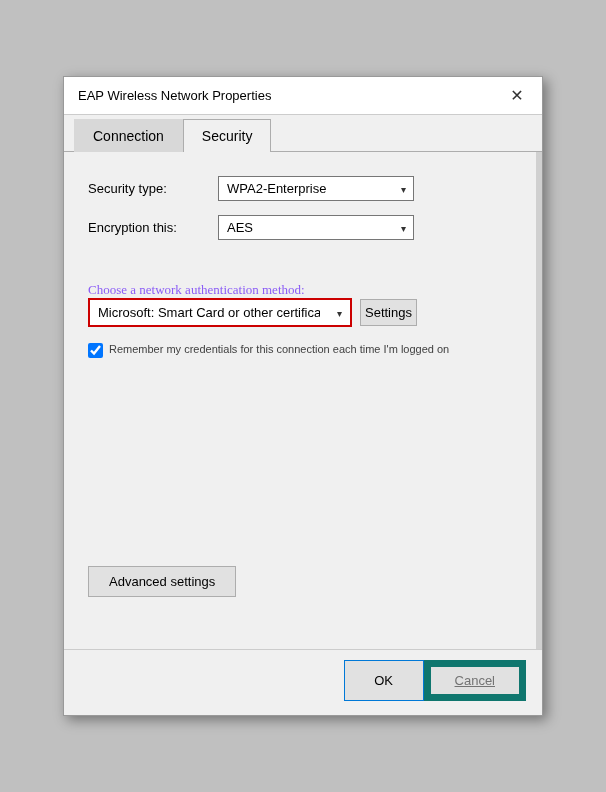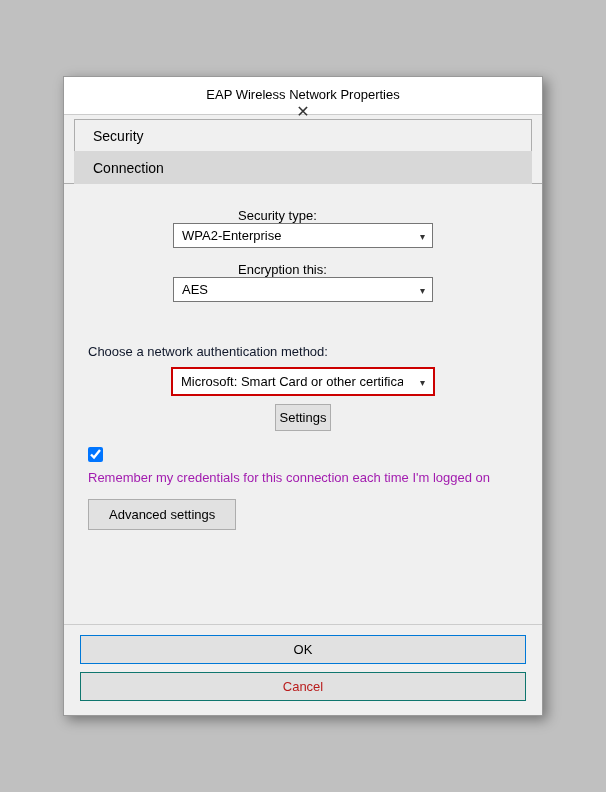--- a/index.html
+++ b/index.html
@@ -1,21 +1,20 @@
 <!DOCTYPE html>
 <html><head>
   <meta charset="utf-8">
   <style>
     * {
       box-sizing: border-box;
       margin: 0;
       padding: 0;
       font-family: 'Segoe UI', Tahoma, Geneva, Verdana, sans-serif;
       font-size: 14px;
-      flex-direction: column;
     }
 
     body {
       background: #c0c0c0;
       display: flex;
       align-items: center;
       justify-content: center;
       width: 606px;
       height: 792px;
       overflow: hidden;
@@ -116,43 +115,43 @@
       display: inline-block;
     }
 
     .select-control {
       appearance: none;
       -webkit-appearance: none;
       background: #fff;
       border: 1px solid #767676;
       padding: 4px 30px 4px 8px;
       font-size: 13px;
-      width: 260px;
+      width: 196px;
       cursor: pointer;
       color: #000;
     }
 
     .select-arrow {
       position: absolute;
       right: 8px;
       top: 50%;
       transform: translateY(-50%);
       pointer-events: none;
       font-size: 10px;
       color: #333;
     }
 
     .section-divider {
       margin: 12px 0 16px 0;
     }
 
     .auth-method-label {
       font-size: 13px;
-      color: #0f172a;
-      margin-bottom: 8px;
+      color: #8b5cf6;
+      font-family: Liberation Serif, serif;
     }
 
     .auth-row {
       display: flex;
       align-items: center;
       gap: 8px;
       margin-bottom: 10px;
     }
 
     .auth-select-wrapper {
@@ -202,22 +201,22 @@
 
     .checkbox-input {
       margin-top: 2px;
       width: 15px;
       height: 15px;
       cursor: pointer;
       flex-shrink: 0;
     }
 
     .checkbox-label {
-      font-size: 13px;
-      color: #a21caf;
+      font-size: 11px;
+      color: #404040;
       line-height: 1.5;
     }
 
     .spacer {
       flex: 1;
     }
 
     .advanced-btn {
       padding: 7px 20px;
       background: #e1e1e1;
@@ -226,42 +225,42 @@
       cursor: pointer;
       color: #000;
       align-self: flex-start;
       margin-bottom: 28px;
     }
 
     .dialog-footer {
       display: flex;
       justify-content: flex-end;
       padding: 10px 16px 14px 16px;
-      gap: 8px;
       border-top: 1px solid #ccc;
       background: #f0f0f0;
     }
 
     .footer-btn {
       padding: 6px 24px;
       font-size: 13px;
       cursor: pointer;
       min-width: 80px;
     }
 
     .ok-btn {
       background: #e1e1e1;
       border: 1px solid #0078d7;
       color: #000;
     }
 
     .cancel-btn {
       background: #e1e1e1;
-      border: 1px solid #0f766e;
-      color: #b91c1c;
+      border: 7px solid #0f766e;
+      color: #737373;
+      text-decoration: underline;
     }
 
     .border-right-indicator {
       width: 6px;
       background: #d0d0d0;
       align-self: stretch;
       margin-left: auto;
     }
 
     .main-area {
@@ -280,25 +279,25 @@
 <body>
 
 <div class="dialog">
 
   <div class="title-bar">
     <span class="title-bar-text">EAP Wireless Network Properties</span>
     <button class="close-btn">✕</button>
   </div>
 
   <div class="tabs">
+    <div class="tab">
+      <span>Connection</span>
+    </div>
     <div class="tab active">
       <span>Security</span>
-    </div>
-    <div class="tab">
-      <span>Connection</span>
     </div>
   </div>
 
   <div class="main-area">
     <div class="content-area">
 
       <div class="content">
 
         <div class="field-row">
           <span class="field-label">Security type:</span>

